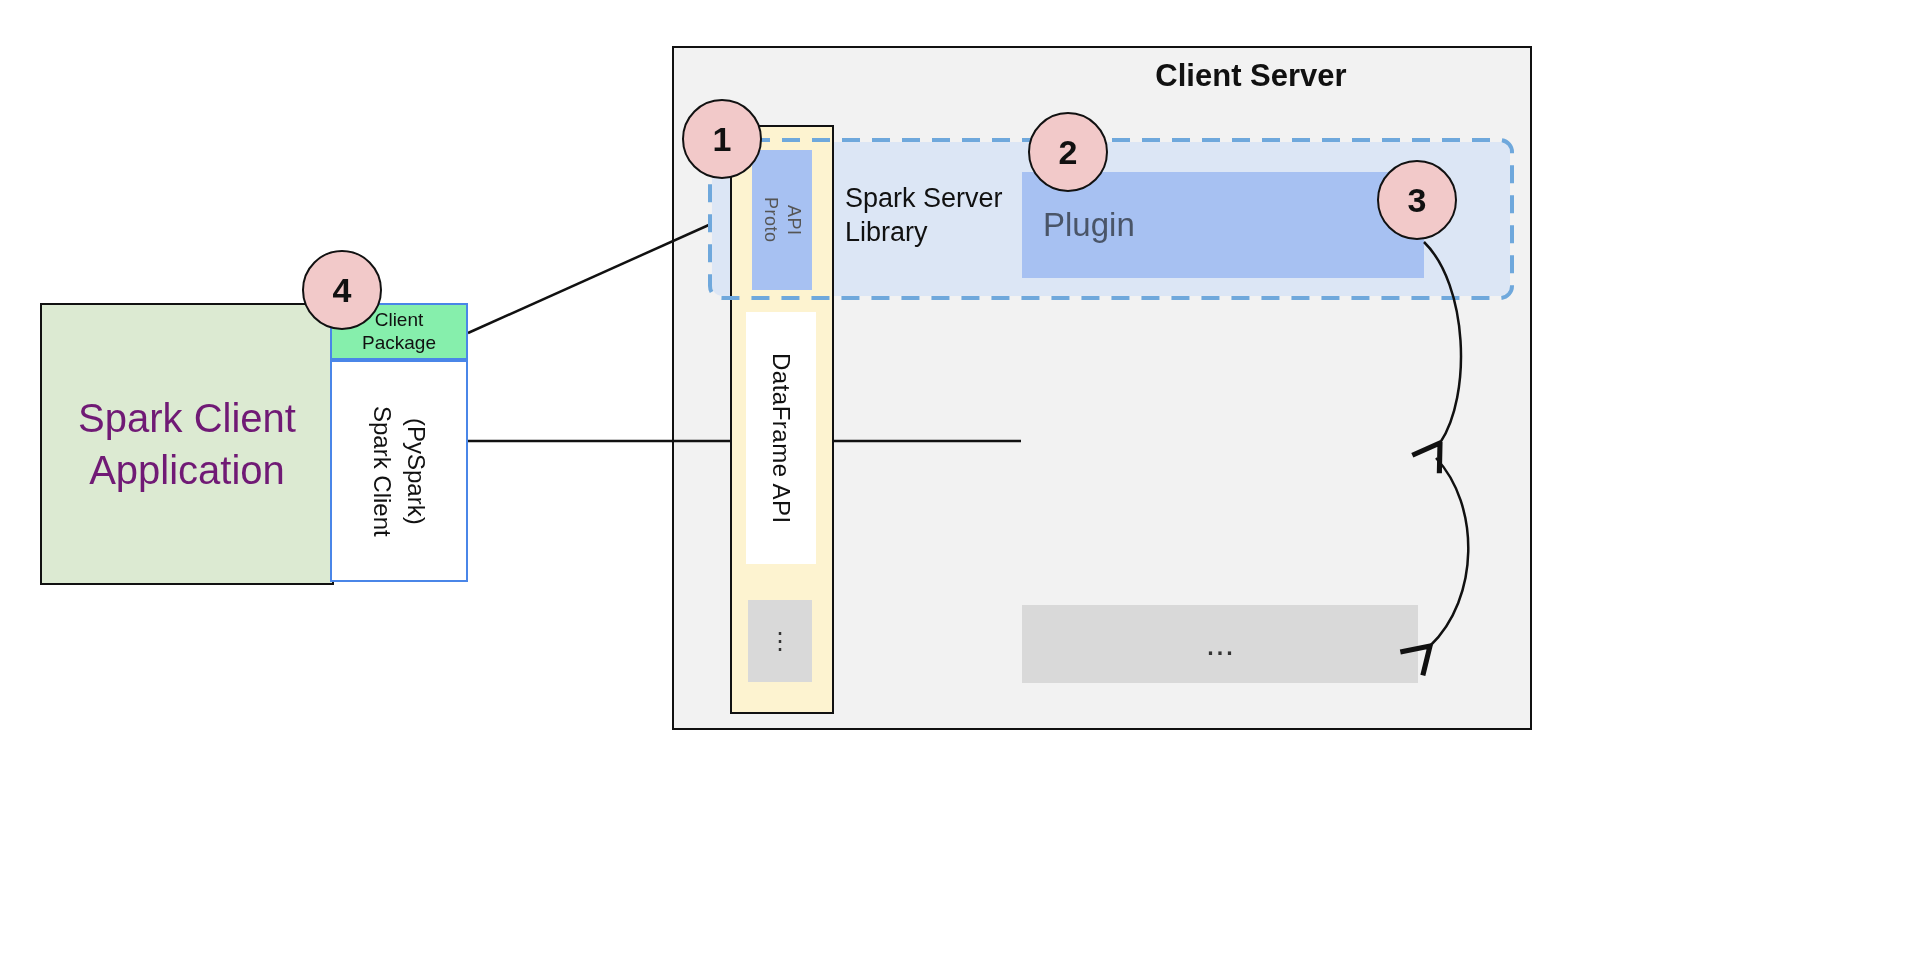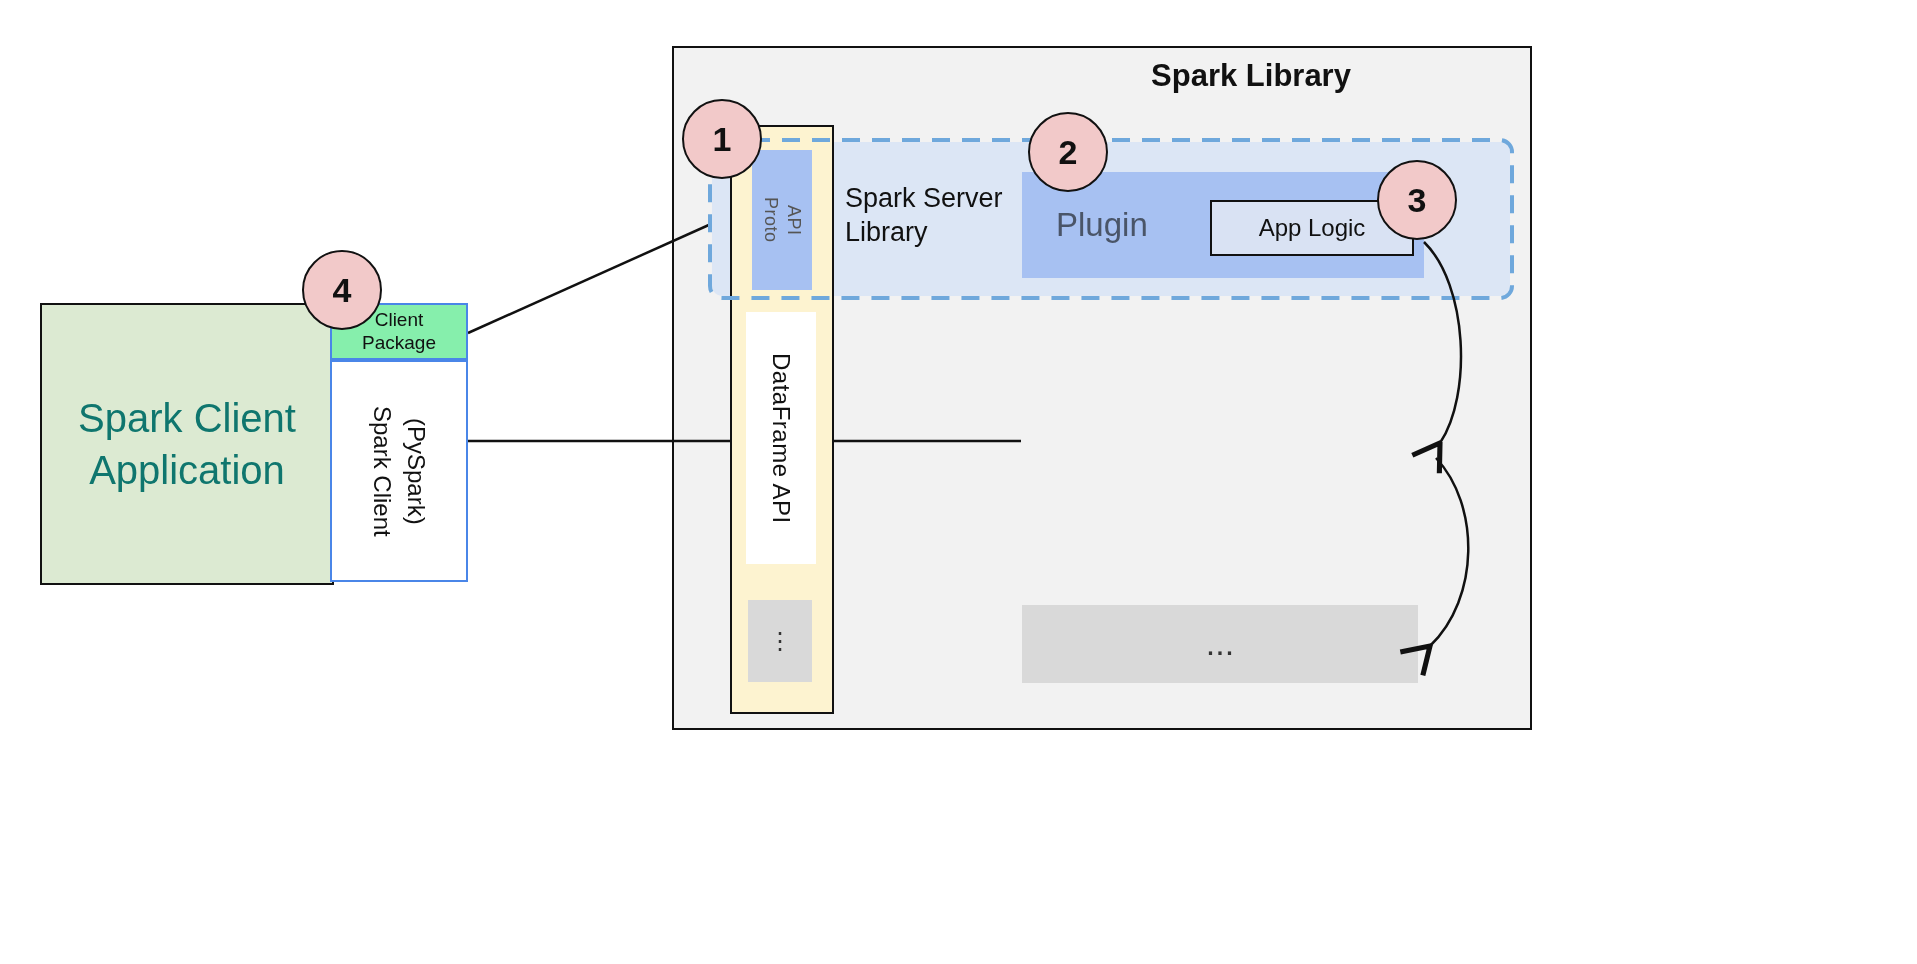--- a/index.html
+++ b/index.html
@@ -86,21 +86,21 @@
     font-size: 27px; line-height: 1.25;
     z-index: 4;
   }
   .plugin-box {
     left: 1022px; top: 172px; width: 402px; height: 106px;
     background: #a7c1f2;
     display: flex; align-items: center;
     z-index: 4;
   }
   .plugin-box .plugin-label {
-    margin-left: 34px;
+    margin-left: 21px;
     font-size: 33px; color: #4a5568;
   }
   .applogic-box {
     left: 1210px; top: 200px; width: 200px; height: 52px;
     background: #d9e2f3;
     border: 2px solid #111;
     display: flex; align-items: center; justify-content: center;
     z-index: 4;
   }
   .applogic-box span { font-size: 24px; color: #111; }
@@ -124,21 +124,21 @@
   
   .client-app-box {
     left: 40px; top: 303px; width: 290px; height: 278px;
     background: #dcead2;
     border: 2.5px solid #111;
     display: flex; align-items: center; justify-content: center;
     z-index: 2;
   }
   .client-app-box span {
     width: 250px; text-align: center;
-    font-size: 40px; line-height: 1.3; color: #0f766e;
+    font-size: 40px; line-height: 1.3; color: #701a75;
   }
   .package-box {
     left: 330px; top: 303px; width: 138px; height: 57px;
     background: #86efac;
     border: 2px solid #4a86e8;
     box-sizing: border-box;
     display: flex; align-items: center; justify-content: center;
     z-index: 3;
   }
   .package-box span {
@@ -185,41 +185,38 @@
 
 <div id="canvas">
 
   <div class="abs server-box"></div>
 
   <svg class="abs svg-under" viewBox="0 0 1917 964">
     <line x1="468" y1="333" x2="711" y2="224" stroke="#111" stroke-width="2.5"></line>
     <line x1="468" y1="441" x2="1021" y2="441" stroke="#111" stroke-width="2.5"></line>
   </svg>
 
-  <div class="abs server-title">Spark Library</div>
+  <div class="abs server-title">Client Server</div>
 
   <div class="abs dashed-fill"></div>
 
   <div class="abs yellow-column"></div>
   <div class="abs proto-box">
     <span>Proto API</span>
   </div>
   <div class="abs dataframe-box">
     <span>DataFrame API</span>
   </div>
   <div class="abs column-more-box">
     <span>⋮</span>
   </div>
 
   <div class="abs library-label">Spark Server Library</div>
   <div class="abs plugin-box">
     <span class="plugin-label">Plugin</span>
-  </div>
-  <div class="abs applogic-box">
-    <span>App Logic</span>
   </div>
 
   <svg class="abs dashed-border-svg" viewBox="0 0 810 166">
     <rect x="4" y="4" width="802" height="158" rx="12" fill="none" stroke="#6fa8dc" stroke-width="4" stroke-dasharray="18 12"></rect>
   </svg>
 
   <div class="abs core-more-box">
     <span>...</span>
   </div>
 

